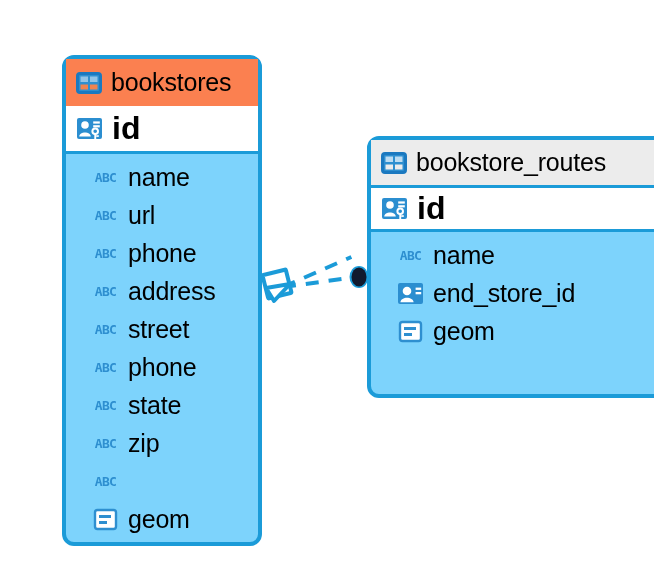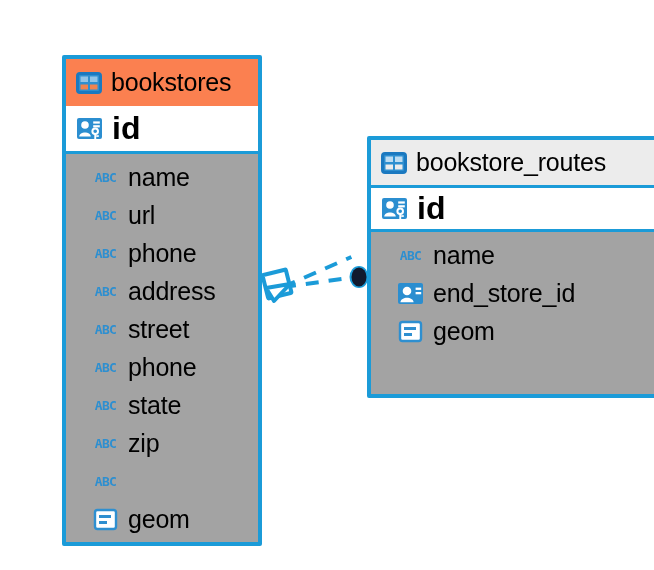--- a/index.html
+++ b/index.html
@@ -18,23 +18,23 @@
 
   #canvas {
     position: absolute;
     inset: 0;
   }
 
   
   .entity {
     position: absolute;
     box-sizing: border-box;
-    background: #a3a3a3;
+    background: #7dd3fc;
     border: 4px solid #1b9bd8;
-    border-radius: 2px;
+    border-radius: 12px;
   }
   .entity-header {
     box-sizing: border-box;
     display: flex;
     align-items: center;
     gap: 9px;
     padding: 0 10px;
     font-size: 25px;
     color: #000000;
     white-space: nowrap;

